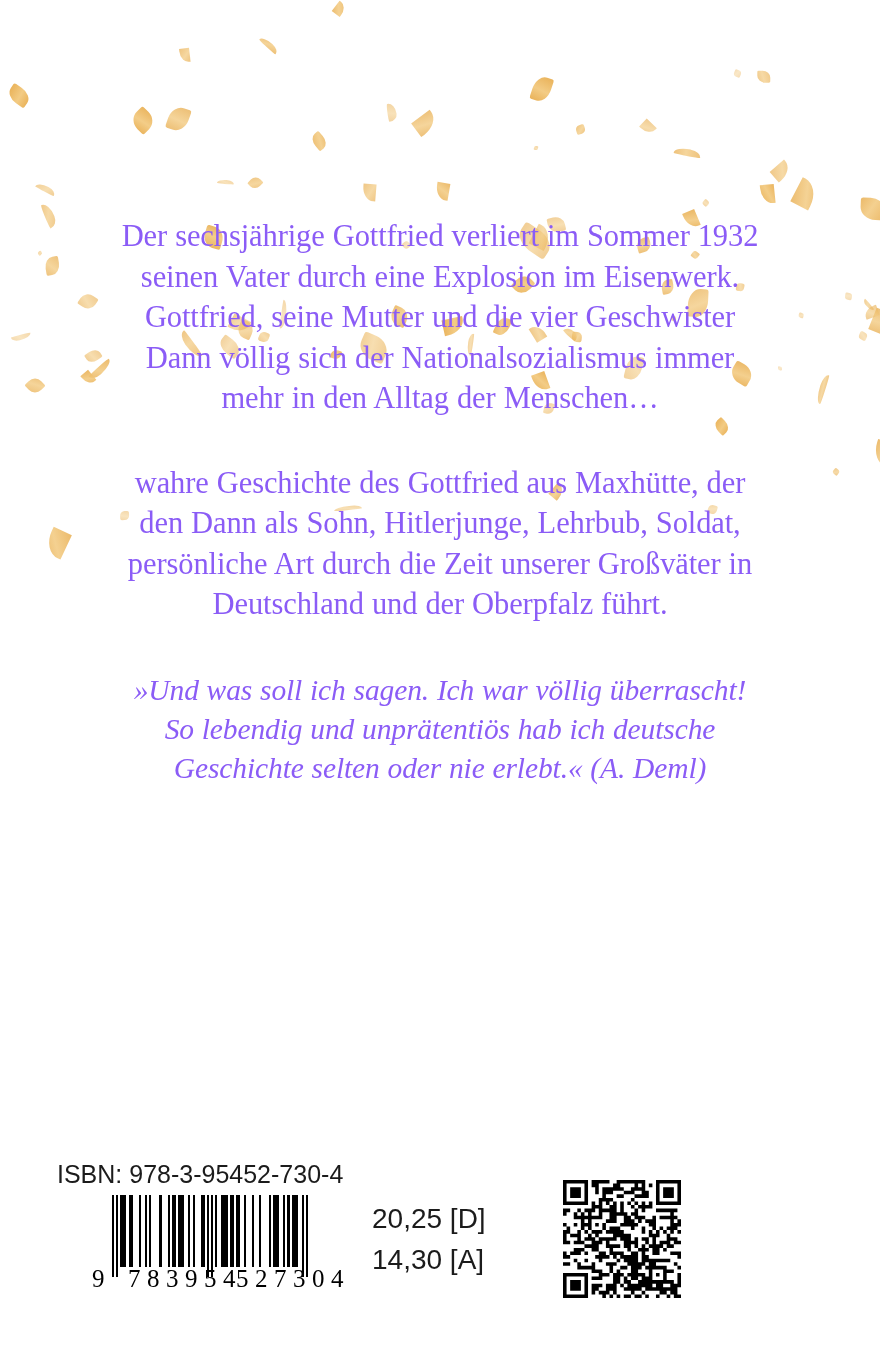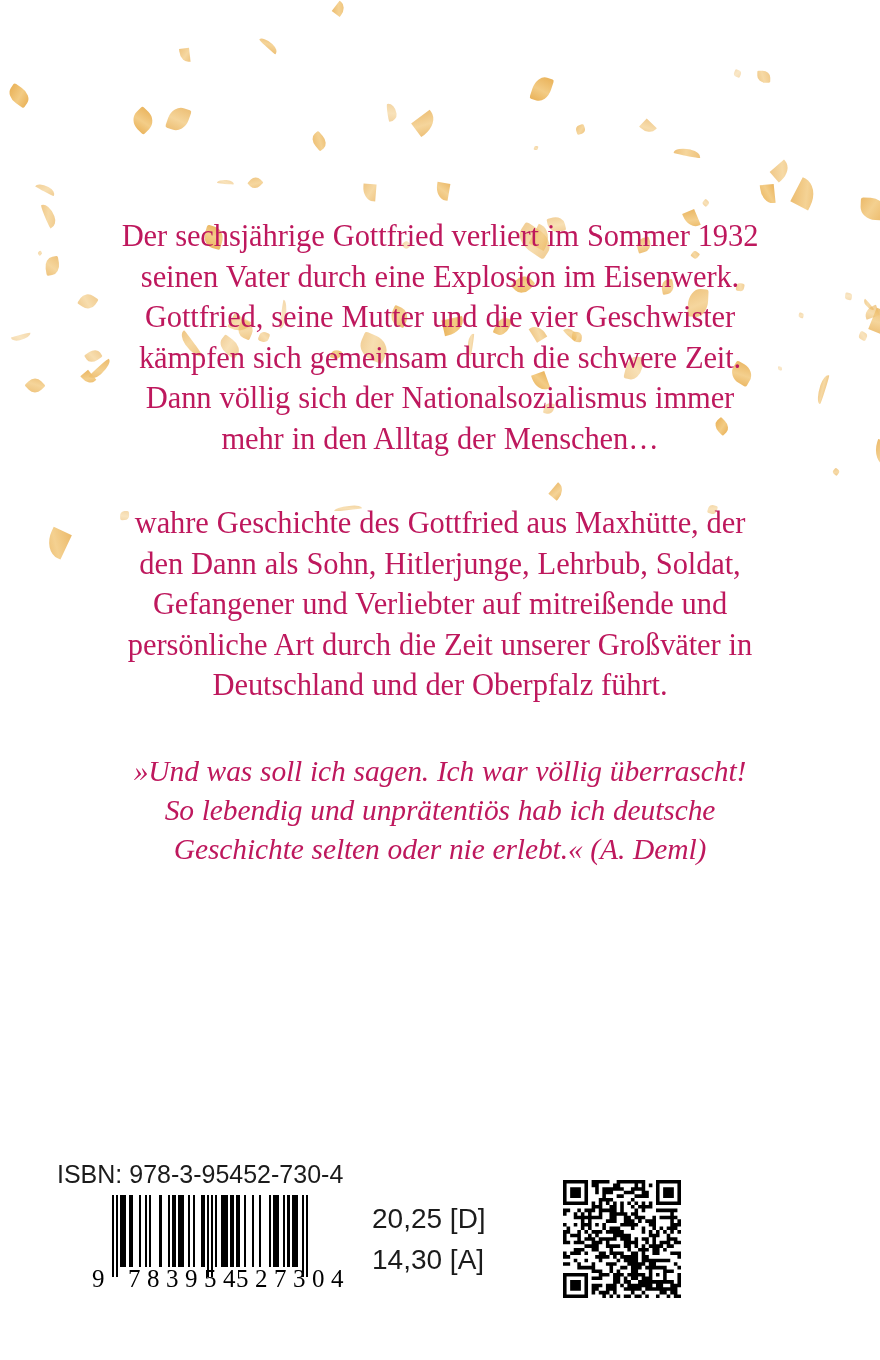--- a/index.html
+++ b/index.html
@@ -34,21 +34,21 @@
   }
 
   
   #blurb {
     position: absolute;
     left: 66px;
     top: 216px;
     width: 748px;
     z-index: 3;
     text-align: center;
-    color: #be185d;
+    color: #8b5cf6;
   }
   .para {
     font-size: 30.5px;
     line-height: 40.5px;
     letter-spacing: -0.1px;
     word-spacing: 0.5px;
   }
   .para.p1 { margin: 0; }
   .para.p2 { margin: 44px 0 0 0; }
   .para.p3 {
@@ -227,28 +227,26 @@
       <span class="flake" style="left: 168.1px; top: 107.3px; width: 20.4px; height: 23.9px; border-radius: 60% 10%; transform: rotate(199.4deg); opacity: 0.77; background: linear-gradient(185deg, rgb(232, 173, 78) 0%, rgb(242, 200, 124) 45%, rgb(232, 173, 78) 100%);"></span>
       <span class="flake" style="left: 27.6px; top: 377.7px; width: 14.5px; height: 15.2px; border-radius: 60% 10%; transform: rotate(226.1deg); opacity: 0.77; background: linear-gradient(332deg, rgb(232, 173, 78) 0%, rgb(242, 200, 124) 45%, rgb(232, 173, 78) 100%);"></span>
       <span class="flake" style="left: 563.3px; top: 329.9px; width: 15.6px; height: 7.2px; border-radius: 60% 40% / 90% 90% 10% 10%; transform: rotate(42.7deg); opacity: 0.71; background: linear-gradient(149deg, rgb(232, 173, 78) 0%, rgb(242, 200, 124) 45%, rgb(232, 173, 78) 100%);"></span>
     </div>
 
   <div id="blurb">
     <p class="para p1">
       <span class="ln">Der sechsjährige Gottfried verliert im Sommer 1932</span>
       <span class="ln">seinen Vater durch eine Explosion im Eisenwerk.</span>
       <span class="ln">Gottfried, seine Mutter und die vier Geschwister</span>
-      <span class="ln">kämpfen sich gemeinsam durch die schwere Zeit.</span>
       <span class="ln">Dann völlig sich der Nationalsozialismus immer</span>
       <span class="ln">mehr in den Alltag der Menschen…</span>
     </p>
     <p class="para p2">
       <span class="ln">wahre Geschichte des Gottfried aus Maxhütte, der</span>
       <span class="ln">den Dann als Sohn, Hitlerjunge, Lehrbub, Soldat,</span>
-      <span class="ln">Gefangener und Verliebter auf mitreißende und</span>
       <span class="ln">persönliche Art durch die Zeit unserer Großväter in</span>
       <span class="ln">Deutschland und der Oberpfalz führt.</span>
     </p>
     <p class="para p3">
       <span class="ln">»Und was soll ich sagen. Ich war völlig überrascht!</span>
       <span class="ln">So lebendig und unprätentiös hab ich deutsche</span>
       <span class="ln">Geschichte selten oder nie erlebt.«  (A. Deml)</span>
     </p>
   </div>
 

